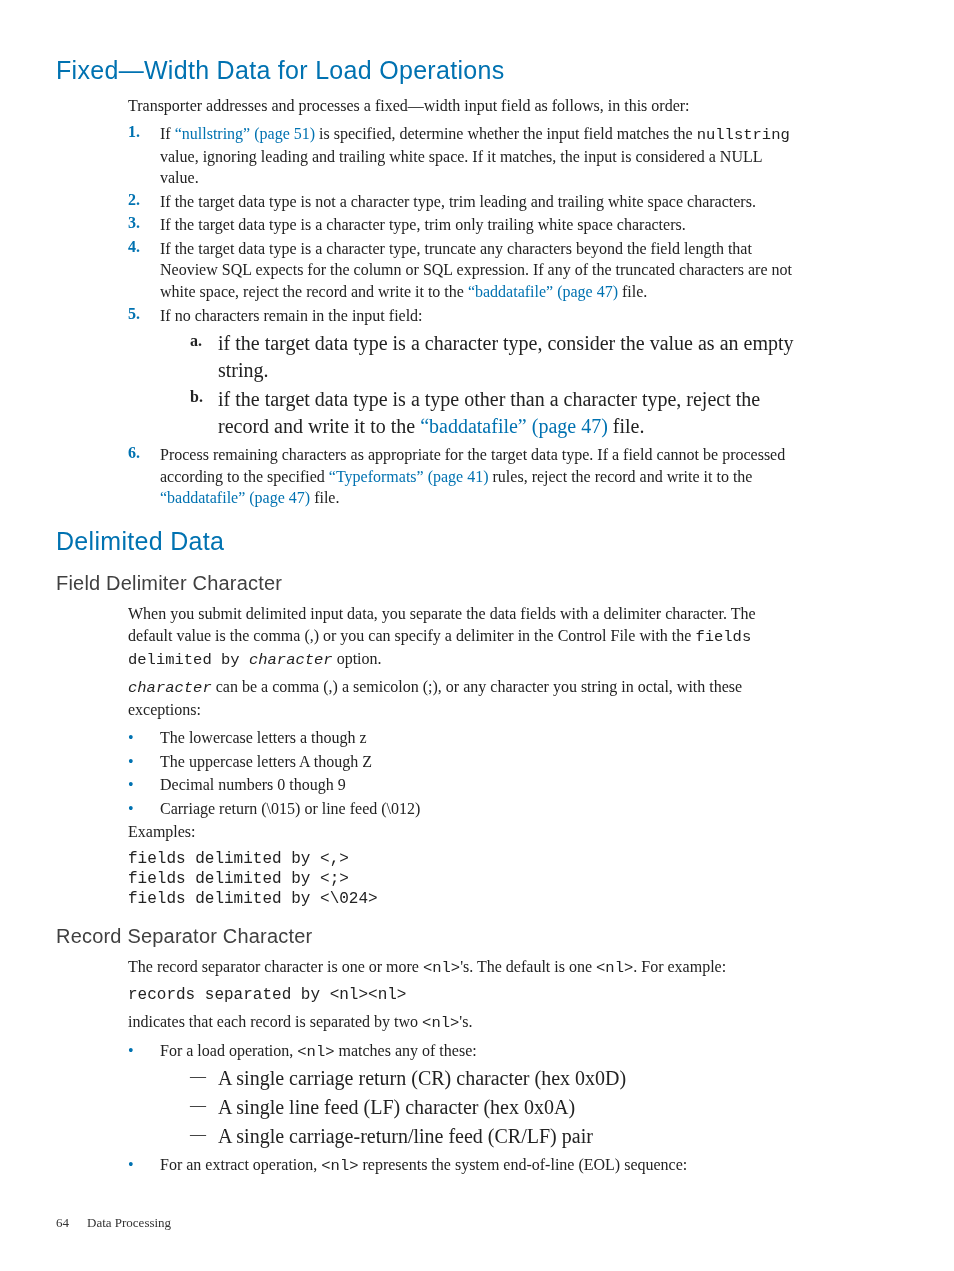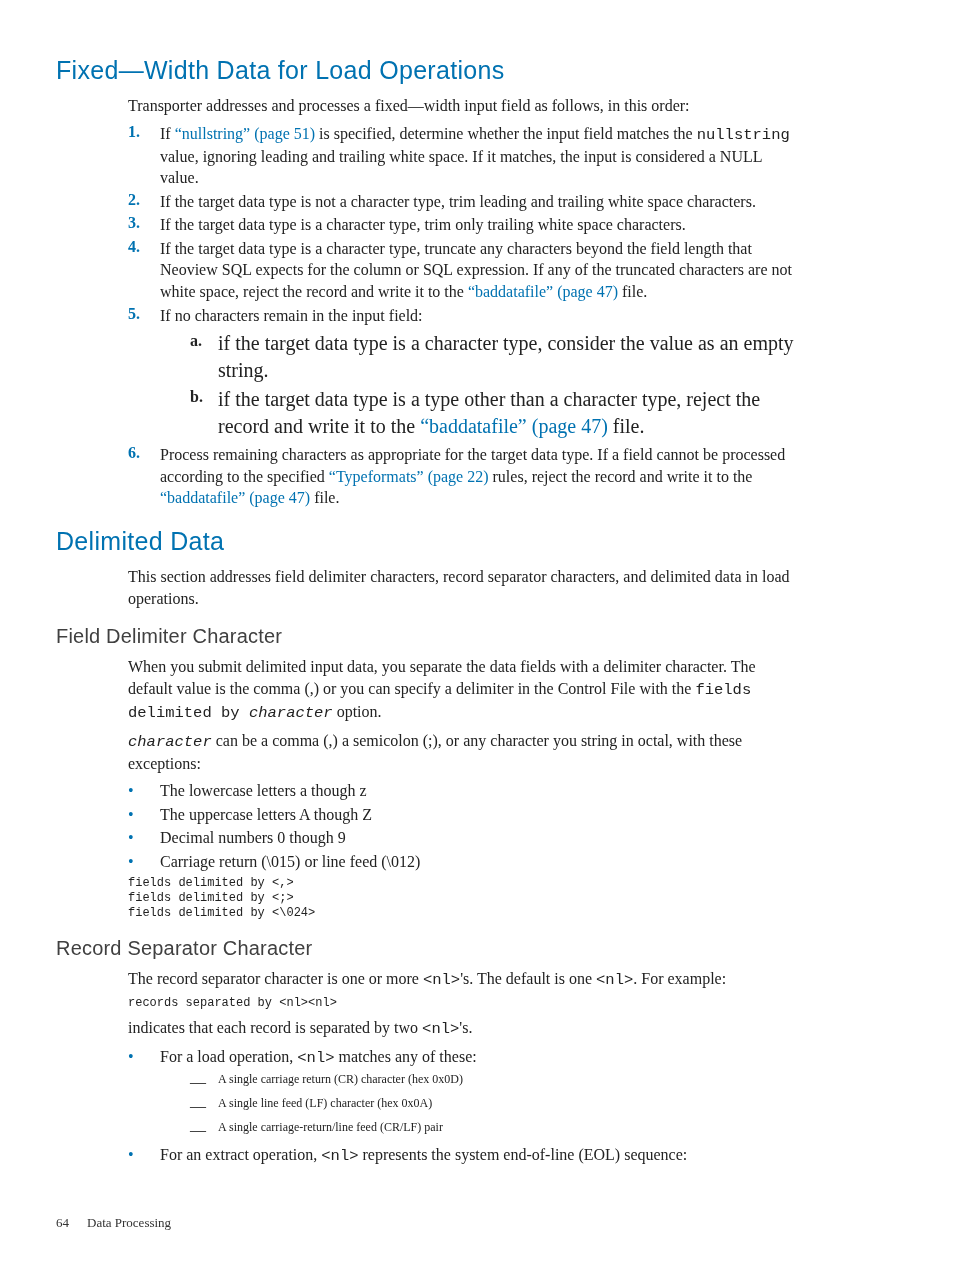--- a/index.html
+++ b/index.html
@@ -112,34 +112,34 @@
     margin: 0 0 2px 0;
   }
   .ul-dash > li > .dot {
     width: 28px;
     flex: 0 0 28px;
     font-size: 16px;
     line-height: 1.35;
   }
   .ul-dash > li > .txt {
     flex: 1;
-    font-size: 12px;
+    font-size: 20px;
     line-height: 1.35;
   }
   a.xref {
     color: #0072b1;
     text-decoration: none;
   }
   code, .mono {
     font-family: "Courier New", Courier, monospace;
     font-size: 15.5px;
   }
   .codeblock {
     font-family: "Courier New", Courier, monospace;
-    font-size: 12px;
+    font-size: 16px;
     white-space: pre;
     margin: 3px 0 6px 0;
     line-height: 1.25;
   }
   .ital { font-style: italic; }
   .footer {
     position: absolute;
     bottom: 40px;
     left: 56px;
     font-size: 13px;
@@ -190,30 +190,27 @@
               <span class="txt">
                 <span>if the target data type is a type other than a character type, reject the record and write it to the </span><a class="xref" href="#">“baddatafile” (page 47)</a><span> file.</span>
               </span>
             </li>
           </ol>
         </span>
       </li>
       <li>
         <span class="num">6.</span>
         <span class="txt">
-          <span>Process remaining characters as appropriate for the target data type. If a field cannot be processed according to the specified </span><a class="xref" href="#">“Typeformats” (page 22)</a><span> rules, reject the record and write it to the </span><a class="xref" href="#">“baddatafile” (page 47)</a><span> file.</span>
+          <span>Process remaining characters as appropriate for the target data type. If a field cannot be processed according to the specified </span><a class="xref" href="#">“Typeformats” (page 41)</a><span> rules, reject the record and write it to the </span><a class="xref" href="#">“baddatafile” (page 47)</a><span> file.</span>
         </span>
       </li>
     </ol>
   </div>
 
   <h2 class="sect" style="margin-top:18px;">Delimited Data</h2>
-  <div class="body-indent">
-    <p>This section addresses field delimiter characters, record separator characters, and delimited data in load operations.</p>
-  </div>
 
   <h3 class="subsect">Field Delimiter Character</h3>
   <div class="body-indent">
     <p>
       <span>When you submit delimited input data, you separate the data fields with a delimiter character. The default value is the comma (,) or you can specify a delimiter in the Control File with the </span><code class="mono">fields delimited by </code><code class="mono ital">character</code><span> option.</span>
     </p>
     <p>
       <code class="mono ital">character</code><span> can be a comma (,) a semicolon (;), or any character you string in octal, with these exceptions:</span>
     </p>
     <ul class="ul-bullet">
@@ -227,20 +224,21 @@
         </li>
       <li>
           <span class="dot">•</span>
           <span class="txt">Decimal numbers 0 though 9</span>
         </li>
       <li>
           <span class="dot">•</span>
           <span class="txt">Carriage return (\015) or line feed (\012)</span>
         </li>
     </ul>
+    <p>Examples:</p>
     <div class="codeblock">fields delimited by &lt;,&gt;
 fields delimited by &lt;;&gt;
 fields delimited by &lt;\024&gt;</div>
   </div>
 
   <h3 class="subsect">Record Separator Character</h3>
   <div class="body-indent">
     <p>
       <span>The record separator character is one or more </span><code class="mono">&lt;nl&gt;</code><span>'s. The default is one </span><code class="mono">&lt;nl&gt;</code><span>. For example:</span>
     </p>

